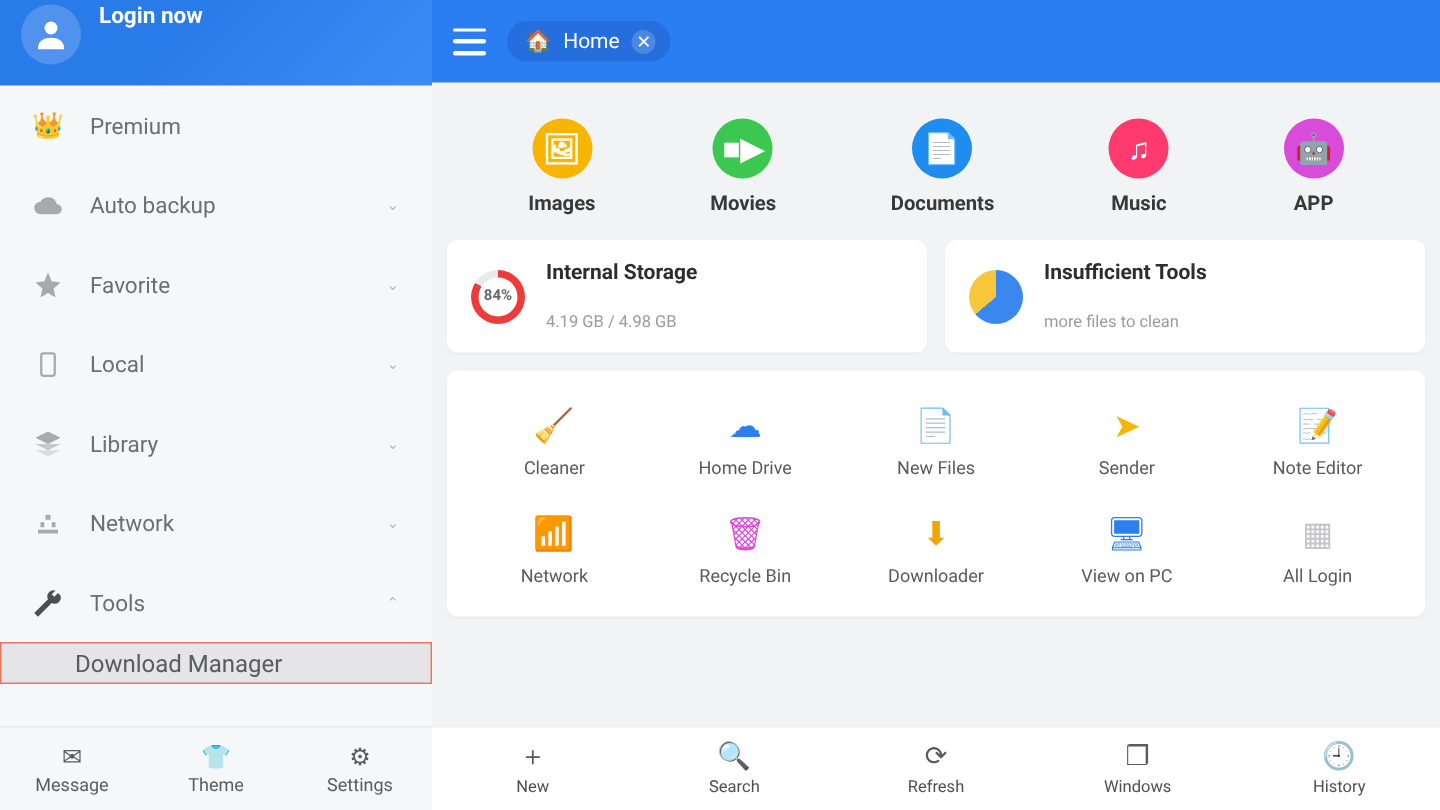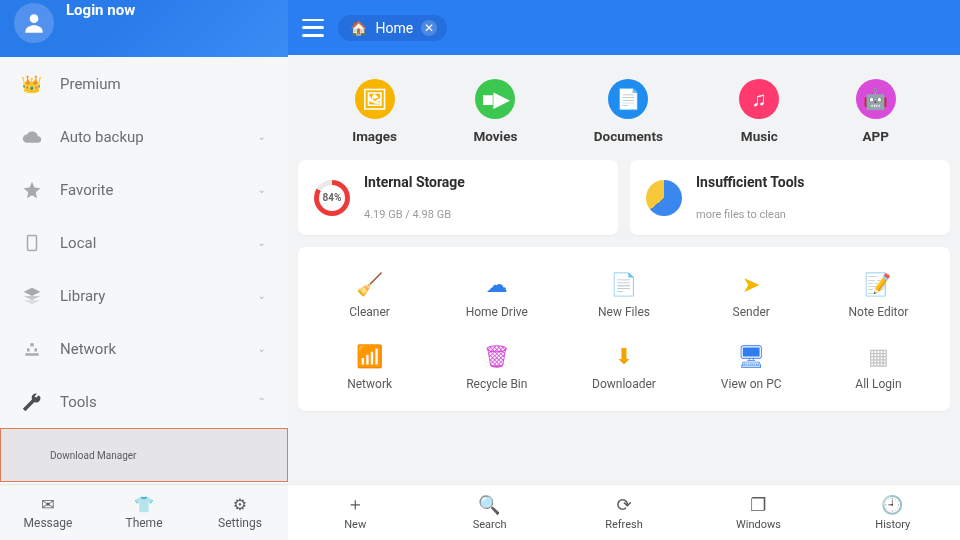--- a/index.html
+++ b/index.html
@@ -7,21 +7,21 @@
 
 
 .sidebar { width: 288px; height: 540px; display: flex; flex-direction: column; background: #f6f7f8; }
 .login-banner { background: linear-gradient(135deg, #2a7bea 40%, #3c8cf5 100%); color: #fff; padding: 0 14px 14px; display: flex; gap: 12px; align-items: flex-start; cursor: pointer; }
 .avatar { width: 40px; height: 40px; border-radius: 50%; background: rgba(255,255,255,.18); display: flex; align-items: center; justify-content: center; margin-top: 3px; }
 .login-title { font-size: 15px; font-weight: 700; line-height: 1.4; }
 .login-sub { font-size: 10px; opacity: .85; margin-top: 1px; }
 
 .side-list { flex: 1; overflow-y: auto; }
 .side-item { display: flex; align-items: center; gap: 18px; padding: 0 22px; height: 53px; color: #6d6e72; font-size: 15px; cursor: pointer; position: relative; }
-.side-item.sub { padding-left: 50px; background: #e5e5e7; color: #5a5b5e; font-size: 10px; height: 54px; outline: 1.5px solid #e07a5a; outline-offset: -1.5px; }
+.side-item.sub { padding-left: 50px; background: #e5e5e7; color: #5a5b5e; font-size: 16px; height: 28px; outline: 1.5px solid #e07a5a; outline-offset: -1.5px; }
 .side-item .chevron { position: absolute; right: 22px; font-size: 10px; color: #b5b6b9; }
 .side-item .ic { width: 20px; height: 20px; display:flex; align-items:center; justify-content:center; }
 .crown { color:#f4c430; font-size:17px; }
 
 .side-bottom { height: 56px; display:flex; border-top:1px solid #e7e7e9; }
 .side-bot-btn { flex:1; display:flex; flex-direction:column; align-items:center; justify-content:center; gap:3px; color:#5a5b5e; font-size:12px; cursor:pointer; }
 .side-bot-btn .bic { font-size:16px; color:#595b5e; height:18px; display:flex; align-items:center; }
 
 
 .main { flex:1; height:540px; display:flex; flex-direction:column; background:#f2f3f4; }

